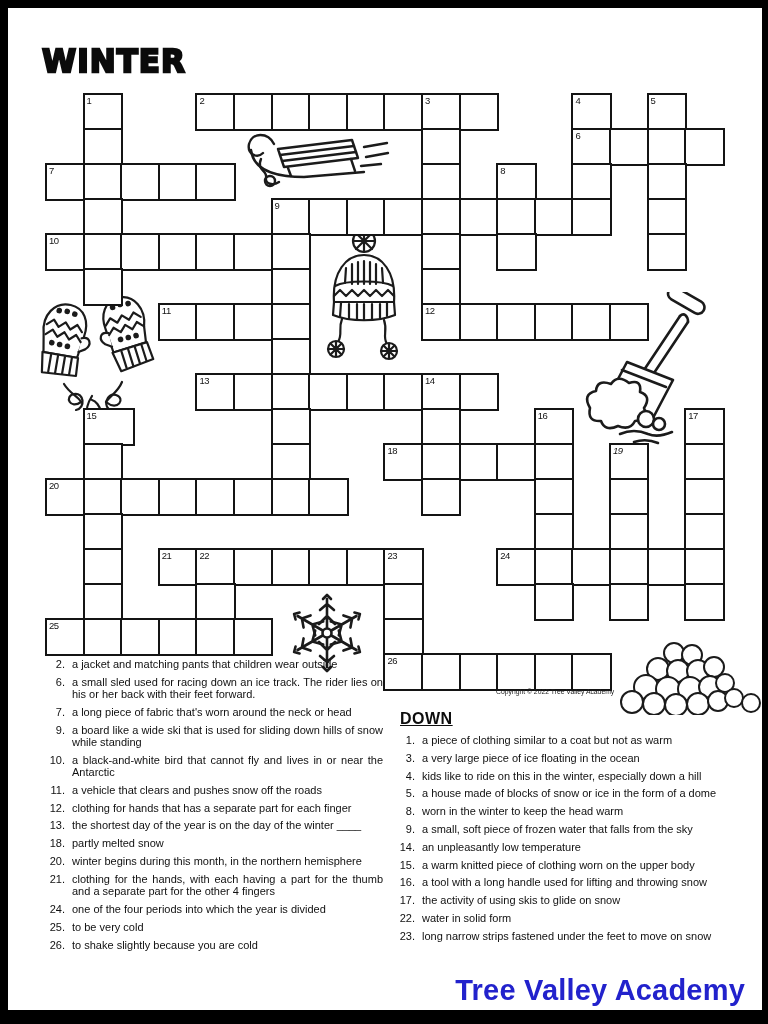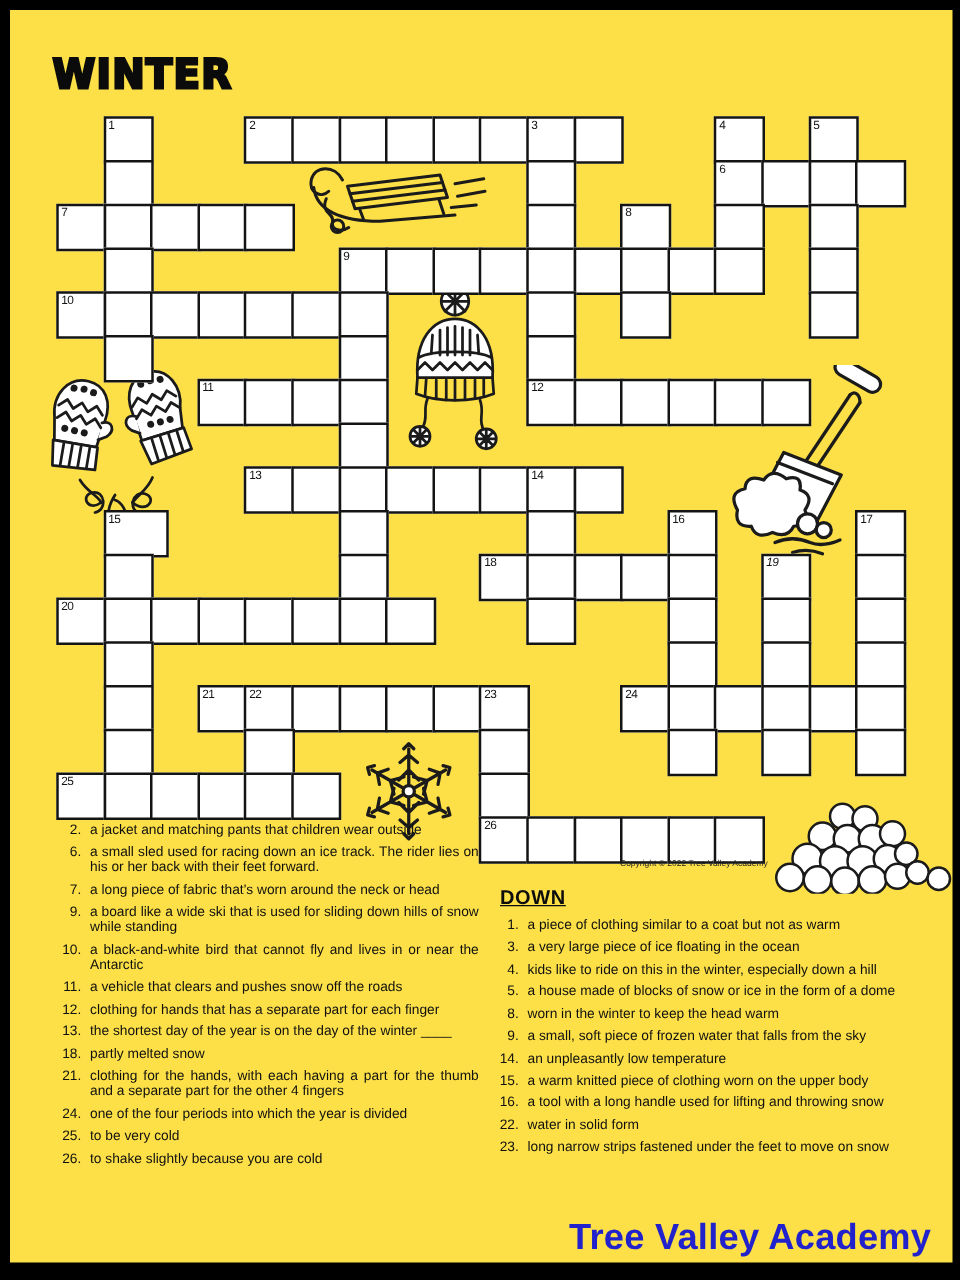--- a/index.html
+++ b/index.html
@@ -1,18 +1,18 @@
 <!DOCTYPE html>
 <html><head>
 <meta charset="utf-8">
 <style>
   html,body { margin:0; padding:0; background:#e8e8e8; }
   #page {
     position:relative; width:768px; height:1024px; margin:0 auto;
-    background:#fde047; overflow:hidden;
+    background:#ffffff; overflow:hidden;
     font-family:"Liberation Sans", sans-serif; color:#111;
   }
   #frame {
     position:absolute; inset:0; z-index:40; pointer-events:none;
     border-left:8px solid #000; border-top:8px solid #000;
     border-right:6px solid #000; border-bottom:14px solid #000;
   }
   #title {
     position:absolute; left:42px; top:42px; z-index:5;
     font-family:"DejaVu Sans", sans-serif; font-weight:800;
@@ -419,20 +419,24 @@
         </div>
         <div class="clue">
           <span class="cnum">13.</span>
           <span class="ctxt">the shortest day of the year is on the day of the winter ____</span>
         </div>
         <div class="clue">
           <span class="cnum">18.</span>
           <span class="ctxt">partly melted snow</span>
         </div>
         <div class="clue">
+          <span class="cnum">20.</span>
+          <span class="ctxt">winter begins during this month, in the northern hemisphere</span>
+        </div>
+        <div class="clue">
           <span class="cnum">21.</span>
           <span class="ctxt">clothing for the hands, with each having a part for the thumb and a separate part for the other 4 fingers</span>
         </div>
         <div class="clue">
           <span class="cnum">24.</span>
           <span class="ctxt">one of the four periods into which the year is divided</span>
         </div>
         <div class="clue">
           <span class="cnum">25.</span>
           <span class="ctxt">to be very cold</span>
@@ -477,20 +481,24 @@
         </div>
         <div class="clue">
           <span class="cnum">15.</span>
           <span class="ctxt">a warm knitted piece of clothing worn on the upper body</span>
         </div>
         <div class="clue">
           <span class="cnum">16.</span>
           <span class="ctxt">a tool with a long handle used for lifting and throwing snow</span>
         </div>
         <div class="clue">
+          <span class="cnum">17.</span>
+          <span class="ctxt">the activity of using skis to glide on snow</span>
+        </div>
+        <div class="clue">
           <span class="cnum">22.</span>
           <span class="ctxt">water in solid form</span>
         </div>
         <div class="clue">
           <span class="cnum">23.</span>
           <span class="ctxt">long narrow strips fastened under the feet to move on snow</span>
         </div>
       </div>
   </div>
 

